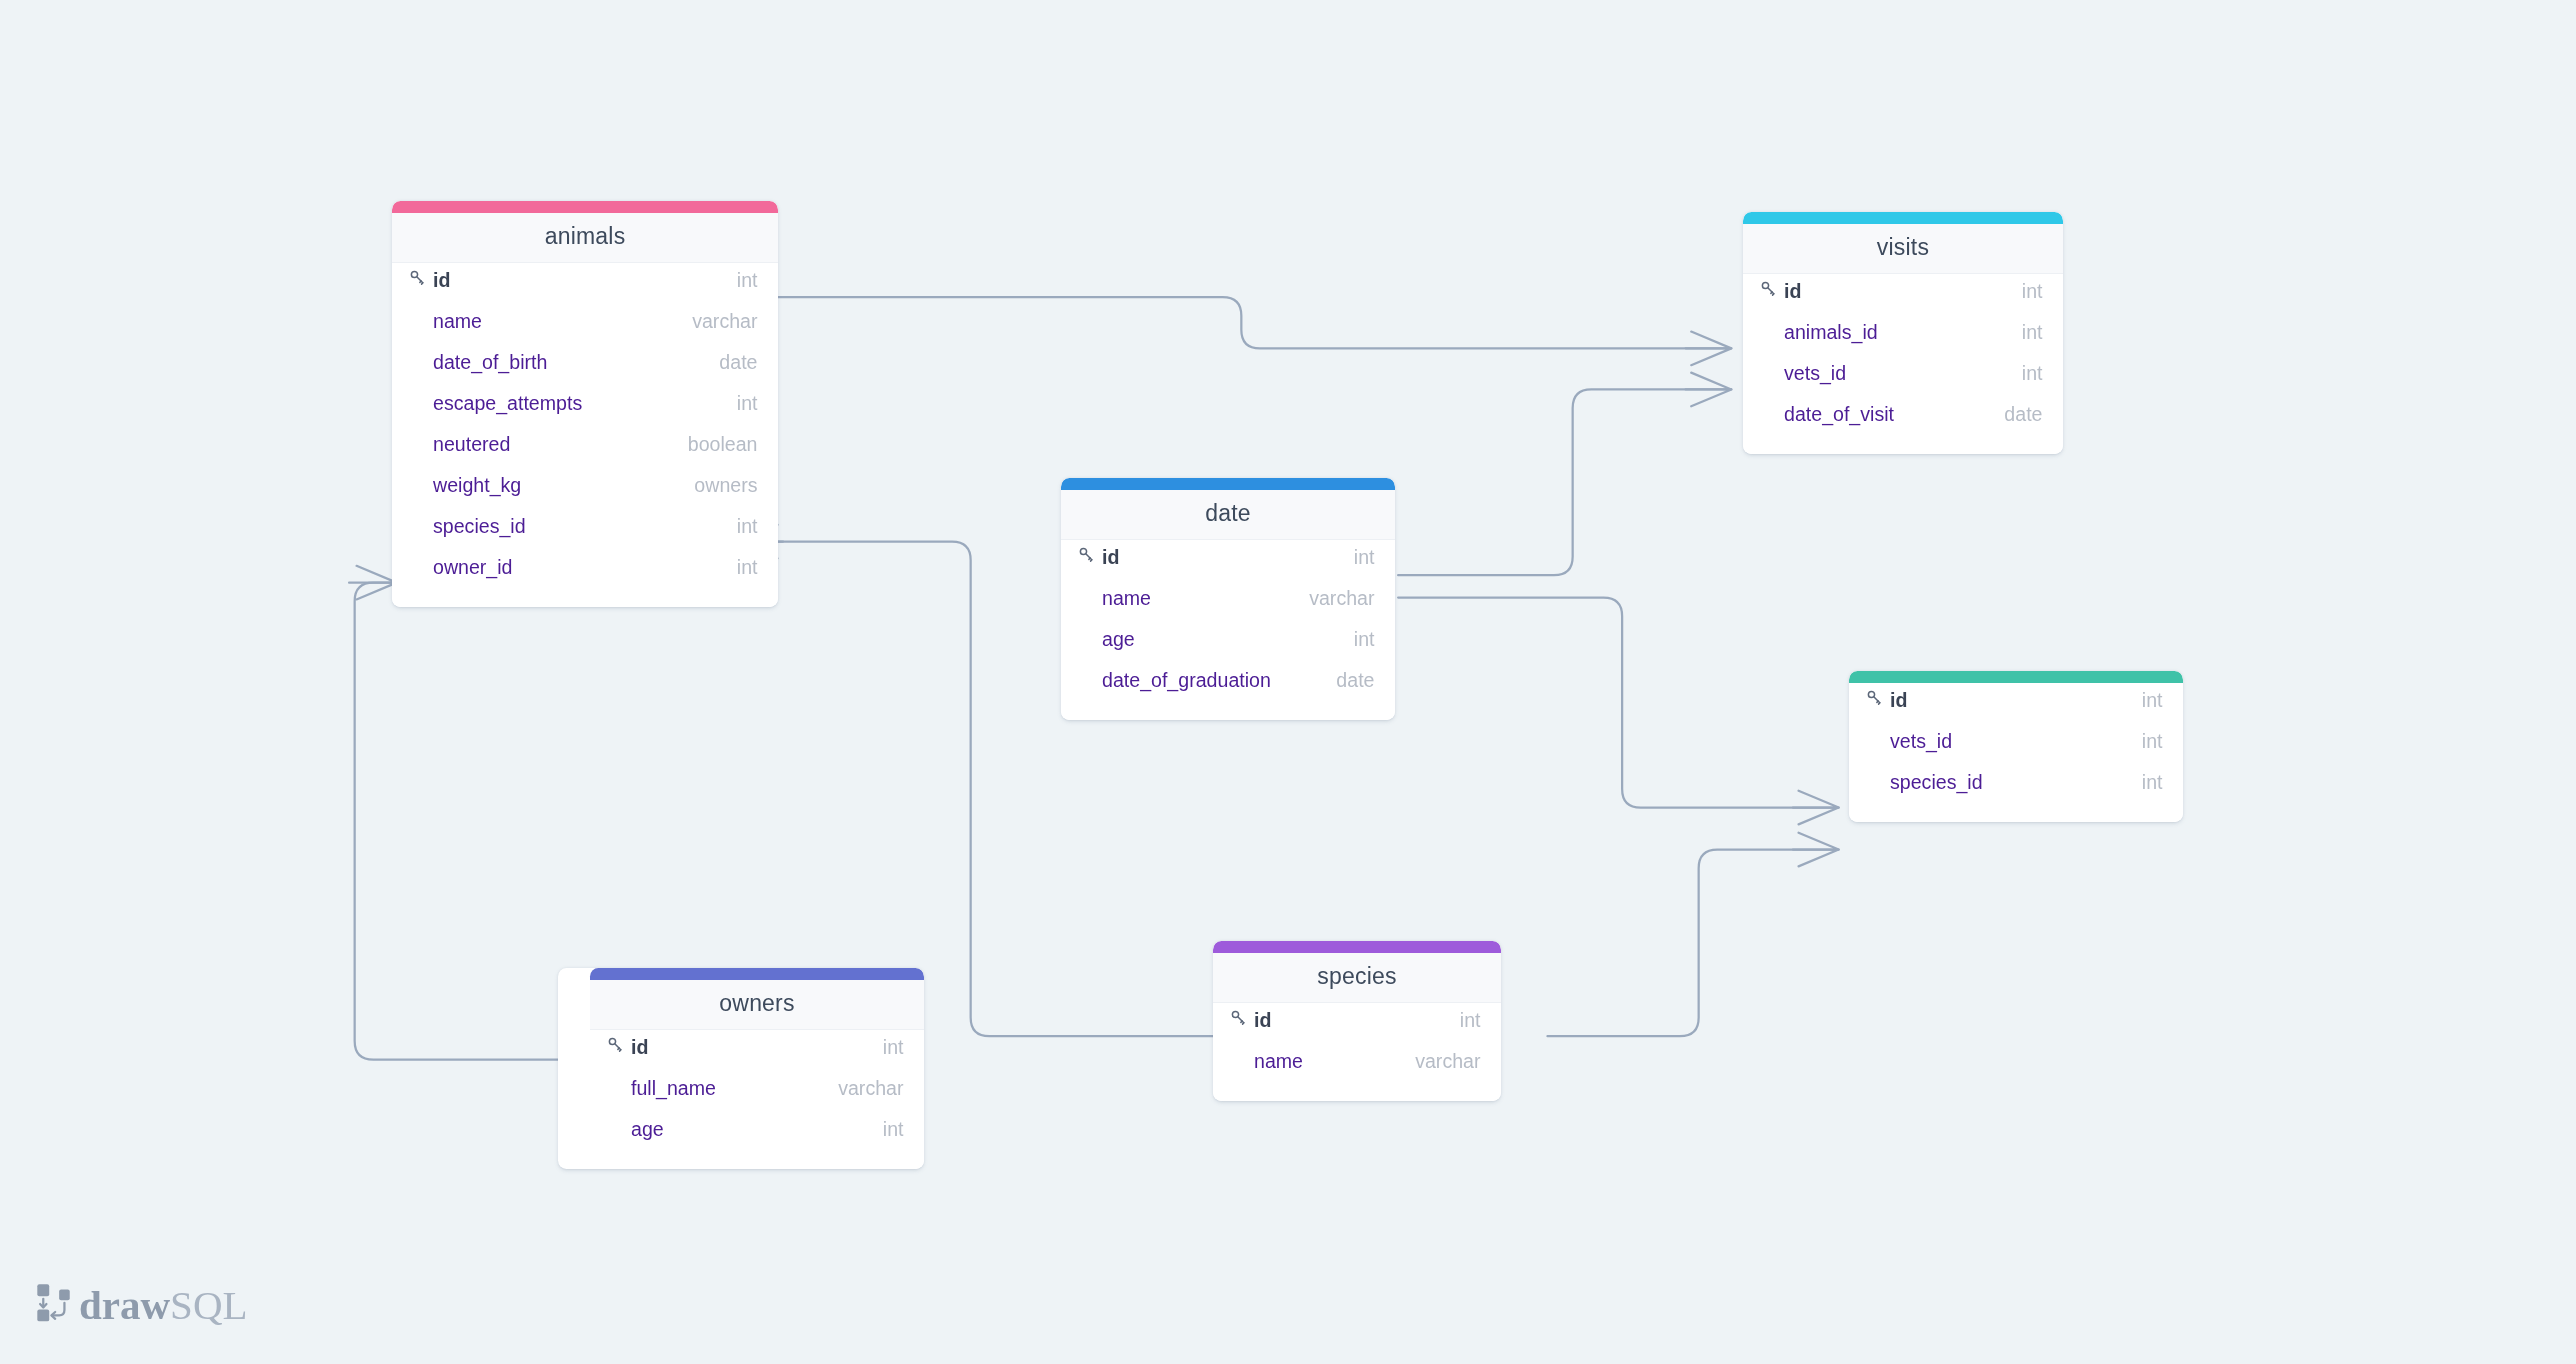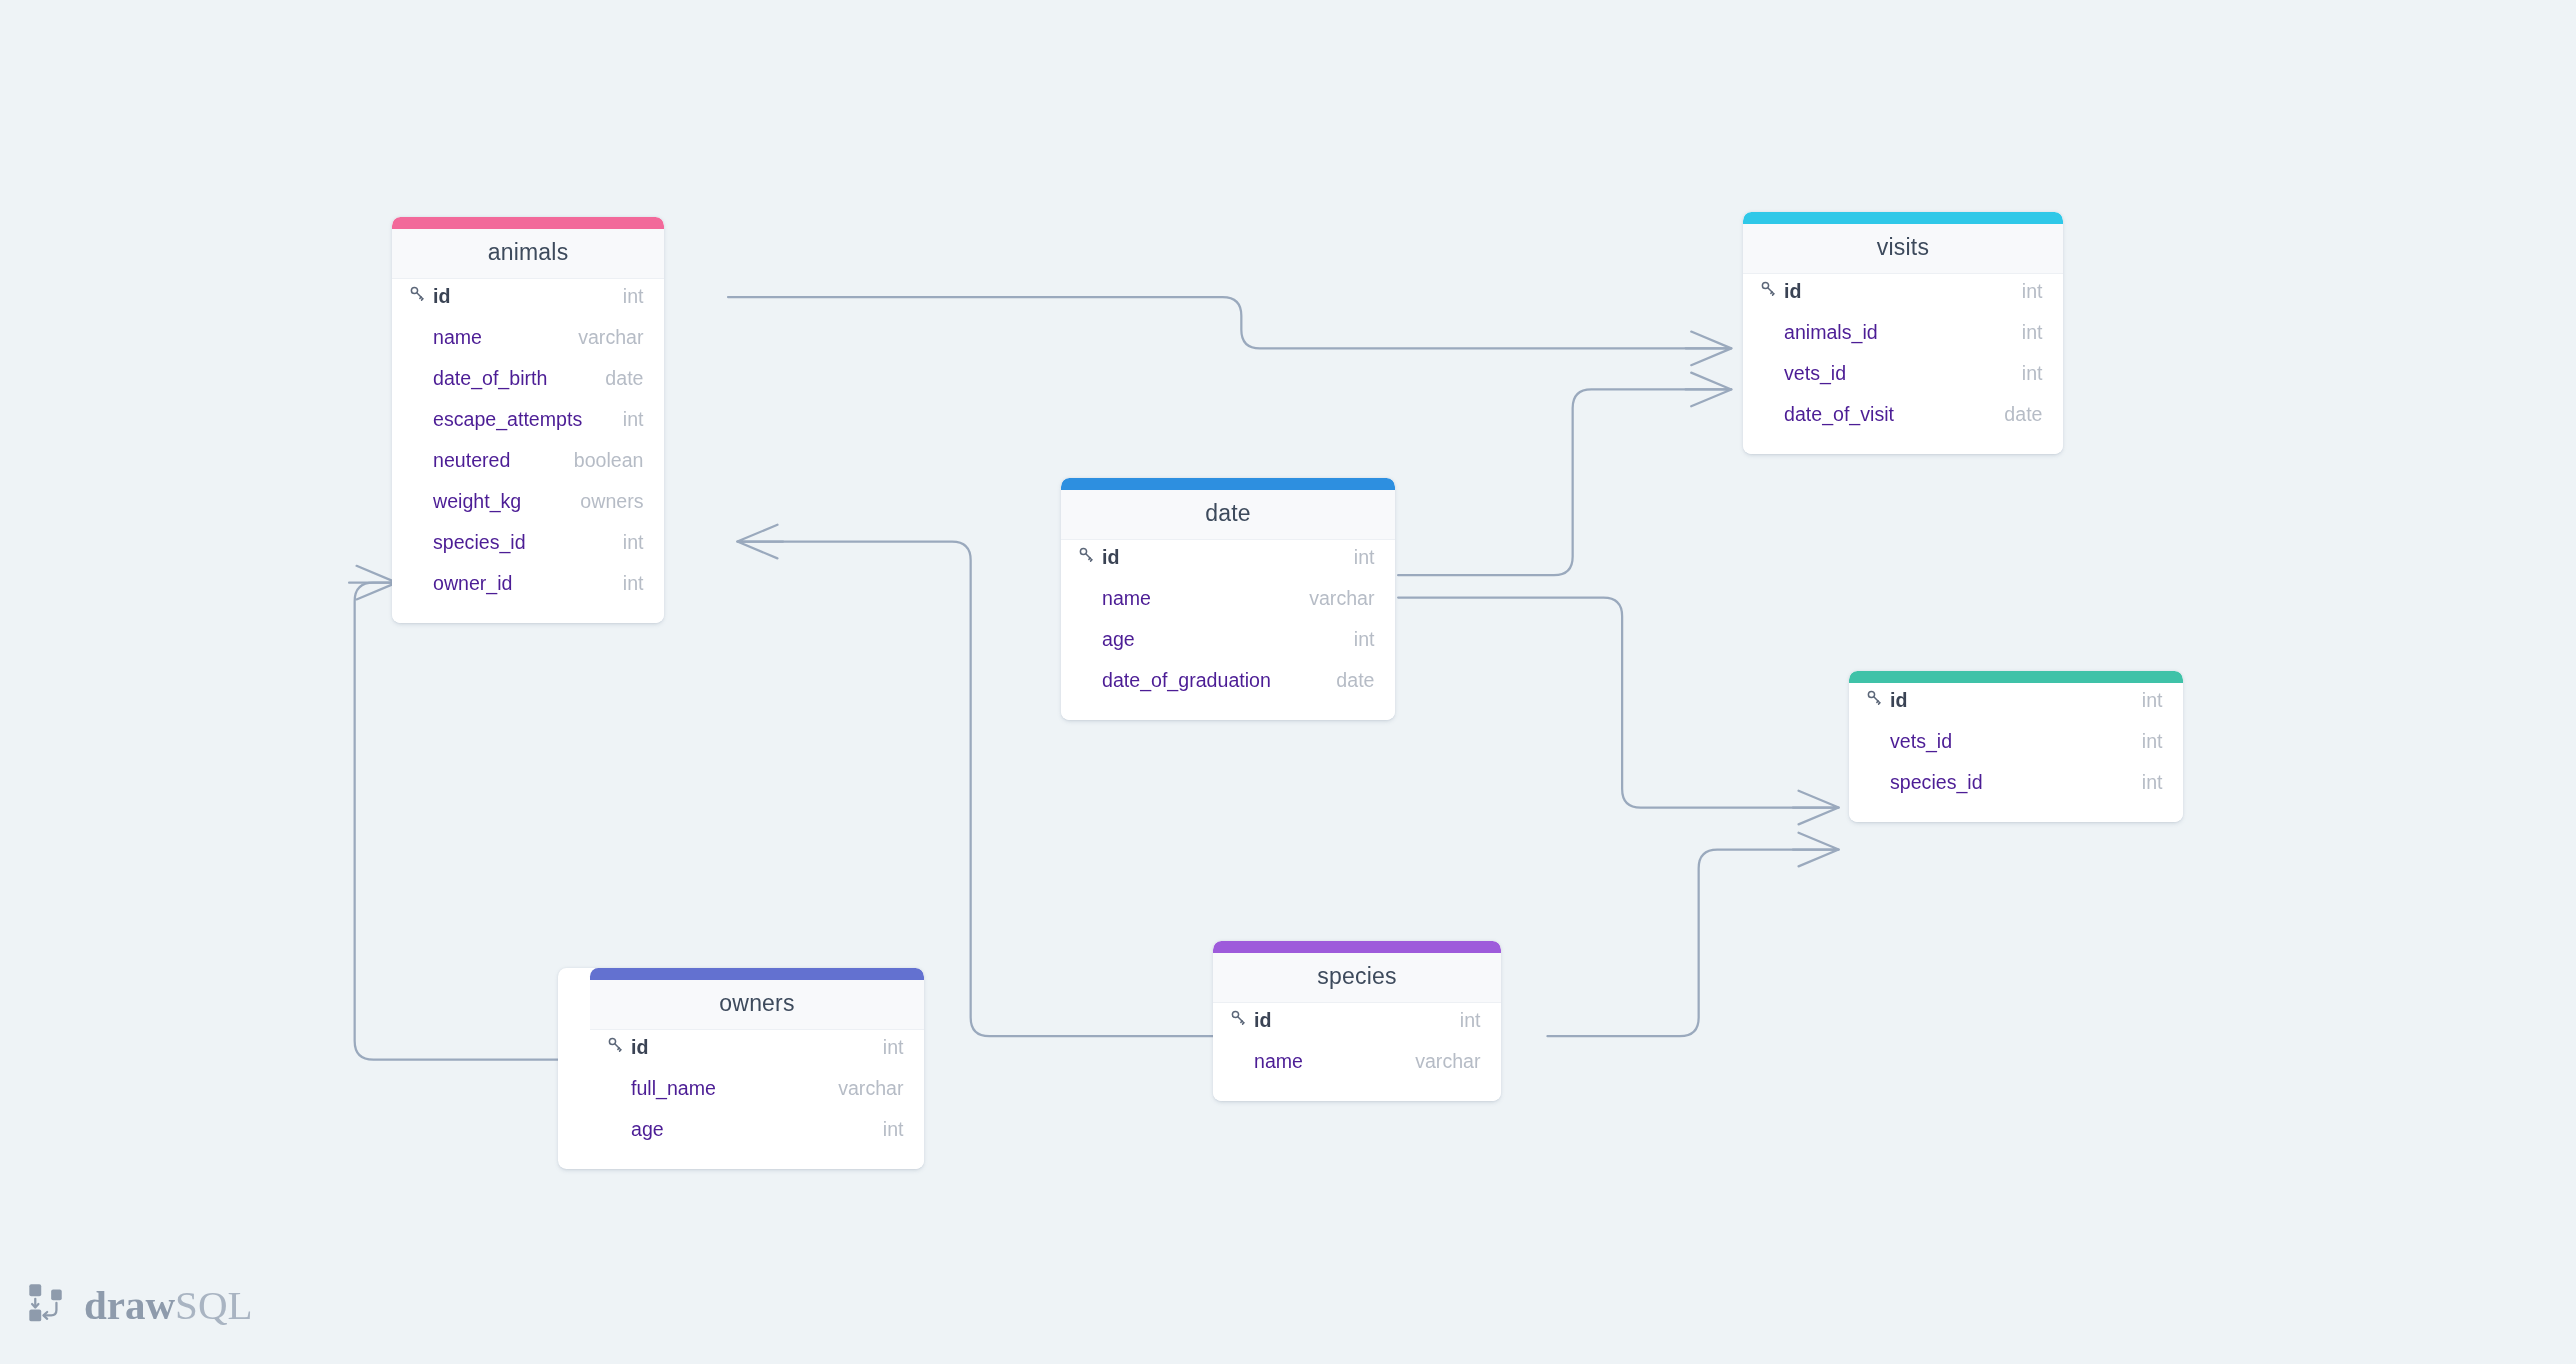--- a/index.html
+++ b/index.html
@@ -86,25 +86,24 @@
     flex: 0 0 auto;
     font-size: 19.6px;
     color: #b6bcc6;
     white-space: nowrap;
     padding-left: 15px;
   }
 
   
   #logo {
     position: absolute;
-    left: 26px;
+    left: 34px;
     top: 1281px;
     display: flex;
     align-items: center;
-    gap: 13px;
   }
   .logo-word {
     font-family: "Liberation Serif", serif;
     font-size: 41px;
     line-height: 1;
     color: #8e9bac;
   }
   .logo-draw { font-weight: bold; color: #8e9bac; }
   .logo-sql  { font-weight: normal; color: #a9b4c2; }
 </style>
@@ -129,21 +128,21 @@
       <path d="M 1970 910 L 1927 892 M 1970 910 L 1927 928 M 1970 910 L 1921 910"></path>
 
       <path d="M 1300 1110 L 1060 1110 Q 1040 1110 1040 1090 L 1040 600 Q 1040 580 1020 580 L 790 580"></path>
       <path d="M 790 580 L 833 562 M 790 580 L 833 598 M 790 580 L 839 580"></path>
 
       <path d="M 598 1135 L 400 1135 Q 380 1135 380 1115 L 380 644 Q 380 624 400 624 L 425 624"></path>
       <path d="M 425 624 L 382 606 M 425 624 L 382 642 M 425 624 L 374 624"></path>
     </g>
   </svg>
 
-  <div class="table-card" style="left:392px; top:201px; width:272px;margin-top:16px;">
+  <div class="table-card" style="left:392px; top:201px; width:386px;">
     <div class="accent-bar" style="background:#f2699a;"></div>
     <div class="table-header">
       <div class="table-title">animals</div>
     </div>
     <div class="cols">
       <div class="col-row pk">
         <span class="key-slot">
           <svg width="17.7" height="17.7" viewBox="0 0 20 20">
               <g fill="none" stroke="#5b6678" stroke-width="1.7" stroke-linecap="round">
                 <circle cx="6.2" cy="6.2" r="3.5"></circle>

